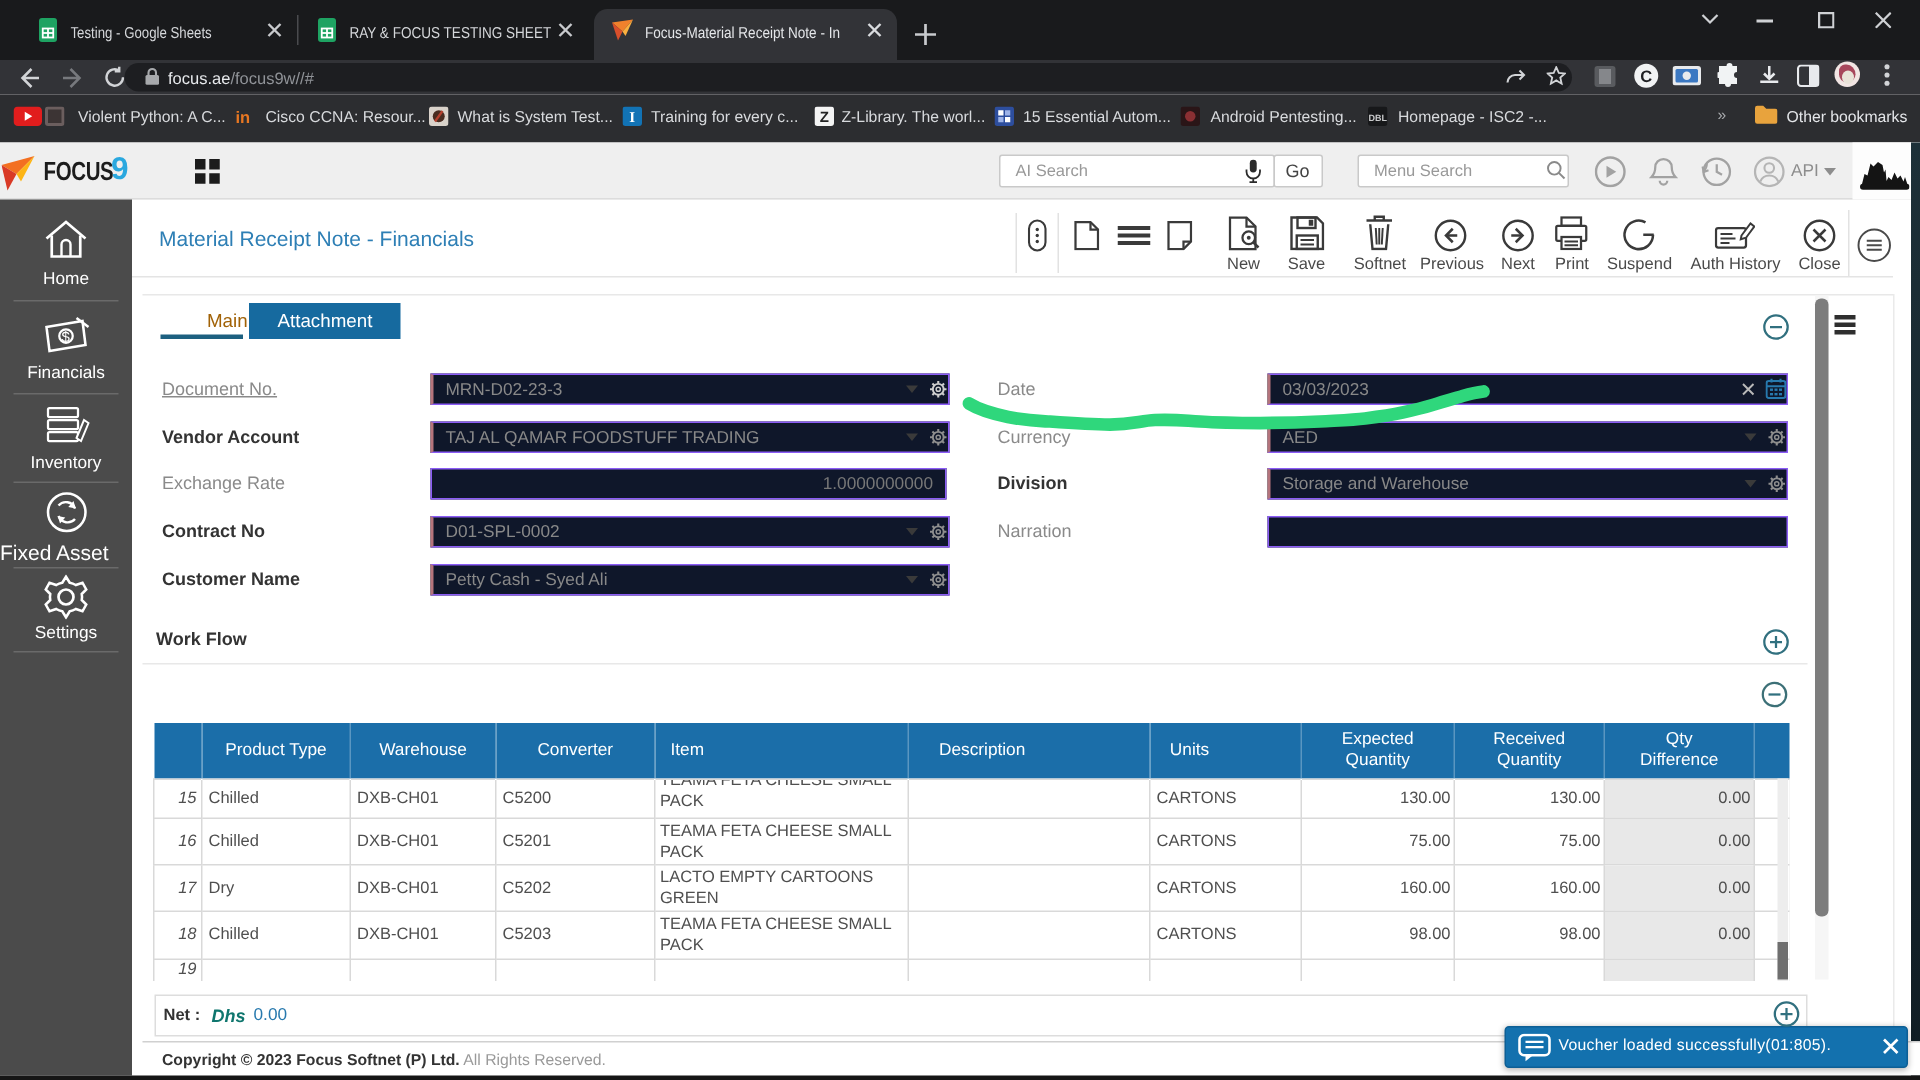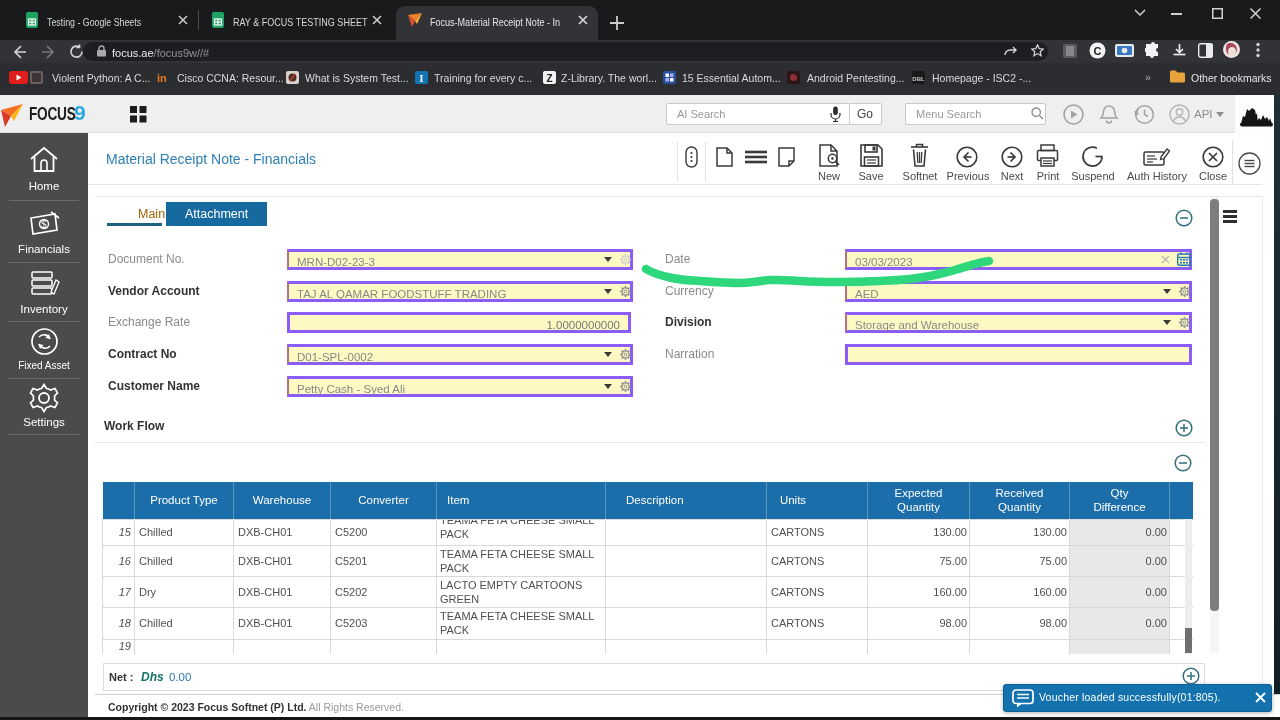--- a/index.html
+++ b/index.html
@@ -3,21 +3,21 @@
 <meta charset="utf-8">
 <style>
 * { margin:0; padding:0; box-sizing:border-box; }
 html,body { width:1280px; height:720px; overflow:hidden; font-family:"Liberation Sans", sans-serif; background:#fff; }
 .abs { position:absolute; }
 body { position:relative; }
 .tabtxt { font-size:10.5px; color:#d5d7da; white-space:nowrap; overflow:hidden; }
 .bmtxt { font-size:10.5px; color:#d8dadd; white-space:nowrap; }
 .lbl { font-size:12px; color:#8a8a8a; }
 .lblb { font-size:12px; color:#333; font-weight:bold; }
-.inp { position:absolute; background:#fef9c3; border:3px solid #8b5cf6; height:21px; }
+.inp { position:absolute; background:#0f172a; border:1px solid #8b5cf6; height:21px; }
 .inp.req { border-left:2px solid #b5747c; }
 .inptxt { position:absolute; font-size:11.5px; color:#888; top:4px; left:8px; white-space:nowrap; }
 .caret { position:absolute; width:0; height:0; border-left:4.5px solid transparent; border-right:4.5px solid transparent; border-top:5px solid #3a3a3a; top:8px; }
 .icolbl { position:absolute; font-size:11px; color:#4a4a4a; text-align:center; }
 </style>
 </head>
 <body>
 <svg width="0" height="0" style="position:absolute;">
     <defs>
       <g id="gear">
@@ -284,21 +284,21 @@
 <div class="abs" style="left:1223px;top:220px;width:14px;height:2.5px;background:#2f2f2f;"></div>
 
 
 <div class="abs" style="left:107px;top:202px;width:55px;height:24px;background:#fff;"></div>
 <div class="abs" style="left:120px;top:207px;font-size:12.5px;color:#a16207;margin-left:18px;">Main</div>
 <div class="abs" style="left:107px;top:223px;width:55px;height:3px;background:#1d6080;"></div>
 <div class="abs" style="left:166px;top:202px;width:101px;height:24px;background:#166a9f;"></div>
 <div class="abs" style="left:185px;top:207px;font-size:12.5px;color:#fff;">Attachment</div>
 
 
-<div class="abs lbl" style="left:108px;top:252px;">Document No.</div>
+<div class="abs lbl" style="left:108px;top:252px;text-decoration:underline;">Document No.</div>
 <div class="abs lblb" style="left:108px;top:284px;">Vendor Account</div>
 <div class="abs lbl" style="left:108px;top:315px;">Exchange Rate</div>
 <div class="abs lblb" style="left:108px;top:347px;">Contract No</div>
 <div class="abs lblb" style="left:108px;top:379px;">Customer Name</div>
 
 <div class="abs lbl" style="left:665px;top:252px;">Date</div>
 <div class="abs lbl" style="left:665px;top:284px;">Currency</div>
 <div class="abs lblb" style="left:665px;top:315px;">Division</div>
 <div class="abs lbl" style="left:665px;top:347px;">Narration</div>
 
@@ -664,21 +664,21 @@
     <rect x="2" y="20" width="20" height="6" rx="1" fill="none" stroke="#fff" stroke-width="1.5"></rect>
     <path d="M24 26 L29 14 L26 12 L21 24 Z" fill="#4b4b4b" stroke="#fff" stroke-width="1.3"></path>
   </svg>
 <div class="abs" style="left:0;top:303px;width:88px;text-align:center;font-size:11.5px;color:#fff;">Inventory</div>
 <div class="abs" style="left:9px;top:321px;width:70px;height:1px;background:#6a6a6a;"></div>
 <svg class="abs" style="left:30px;top:327px;" width="29" height="29">
     <circle cx="14.5" cy="14.5" r="12.5" fill="none" stroke="#fff" stroke-width="1.7"></circle>
     <path d="M9 10 a6.5 6.5 0 0 1 11 2 M20 19 a6.5 6.5 0 0 1 -11 -2" fill="none" stroke="#fff" stroke-width="1.6"></path>
     <path d="M19 7 L20.5 12 L15.5 11 Z M10 22 L8.5 17 L13.5 18 Z" fill="#fff"></path>
   </svg>
-<div class="abs" style="left:0;top:360px;width:88px;text-align:center;font-size:10px;color:#fff;">Fixed Asset</div>
+<div class="abs" style="left:0;top:360px;width:88px;font-size:14px;color:#fff;">Fixed Asset</div>
 <div class="abs" style="left:9px;top:378px;width:70px;height:1px;background:#6a6a6a;"></div>
 <svg class="abs" style="left:29px;top:383px;" width="30" height="30">
     <circle cx="15" cy="15" r="5" fill="none" stroke="#fff" stroke-width="1.8"></circle>
     <path d="M15 1.5 L17.5 5.5 A10.5 10.5 0 0 1 21.5 7 L26 5.5 L28.5 10 L25.5 13 a10.5 10.5 0 0 1 0 4 L28.5 20 L26 24.5 L21.5 23 a10.5 10.5 0 0 1 -4 1.5 L15 28.5 L12.5 24.5 a10.5 10.5 0 0 1 -4 -1.5 L4 24.5 L1.5 20 L4.5 17 a10.5 10.5 0 0 1 0 -4 L1.5 10 L4 5.5 L8.5 7 a10.5 10.5 0 0 1 4 -1.5 Z" fill="none" stroke="#fff" stroke-width="1.7"></path>
   </svg>
 <div class="abs" style="left:0;top:416px;width:88px;text-align:center;font-size:11.5px;color:#fff;">Settings</div>
 <div class="abs" style="left:9px;top:434px;width:70px;height:1px;background:#6a6a6a;"></div>
 
 
 </body></html>

